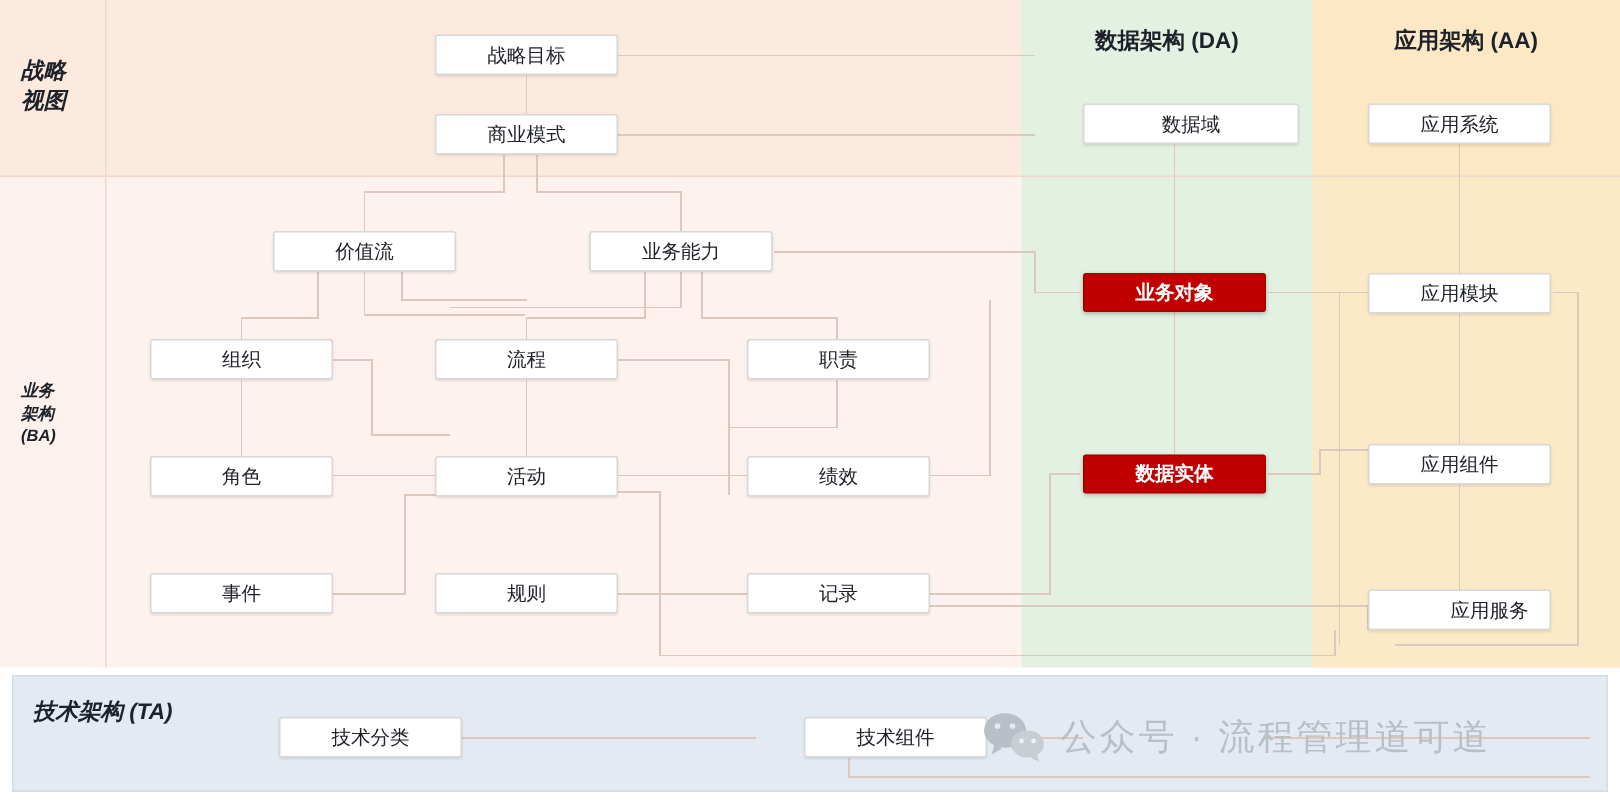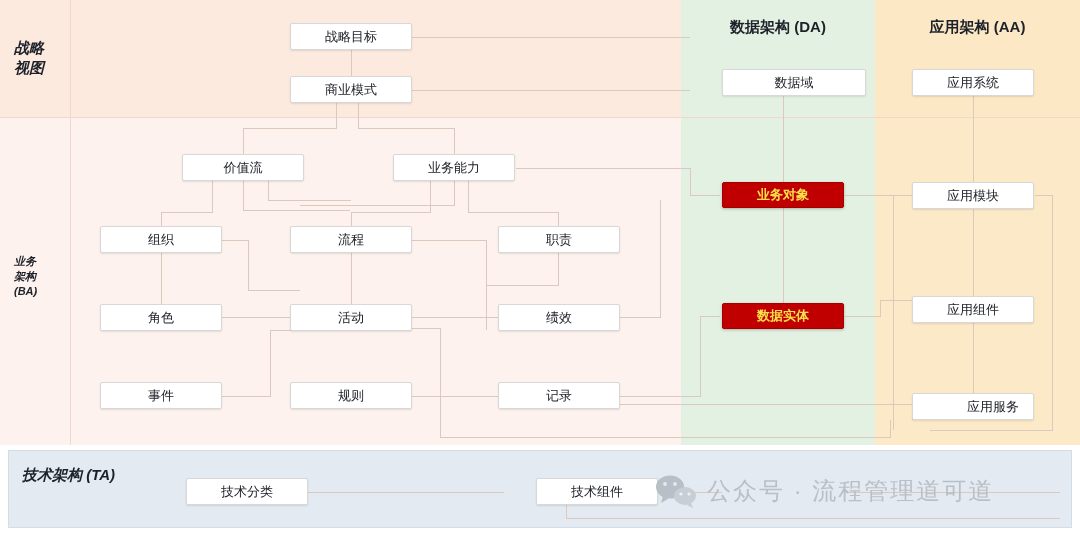--- a/index.html
+++ b/index.html
@@ -29,21 +29,21 @@
   #title-da{left:681px;top:18px;width:194px;}
   #title-aa{left:875px;top:18px;width:205px;}
 
   
   #wires{position:absolute;left:0;top:0;width:1080px;height:534px;}
 
   
   .node{position:absolute;box-sizing:border-box;background:#ffffff;border:1px solid #d8d8d8;
         border-radius:2px;display:flex;align-items:center;justify-content:center;
         font-size:13px;color:#20232a;box-shadow:0 1px 2px rgba(0,0,0,.10);}
-  .node.highlight{background:#c00000;border-color:#a50000;color:#fde047;font-weight:bold;
+  .node.highlight{background:#c00000;border-color:#a50000;color:#ffffff;font-weight:bold;
         box-shadow:0 1px 3px rgba(0,0,0,.25);}
 
   
   #watermark{position:absolute;left:655px;top:466px;width:420px;height:50px;
              display:flex;align-items:center;gap:10px;
              color:#b9bfc6;font-size:24px;letter-spacing:2px;pointer-events:none;}
   #watermark .wm-text{white-space:nowrap;}
   #wm-logo{flex:0 0 auto;}
 </style>
 </head>

